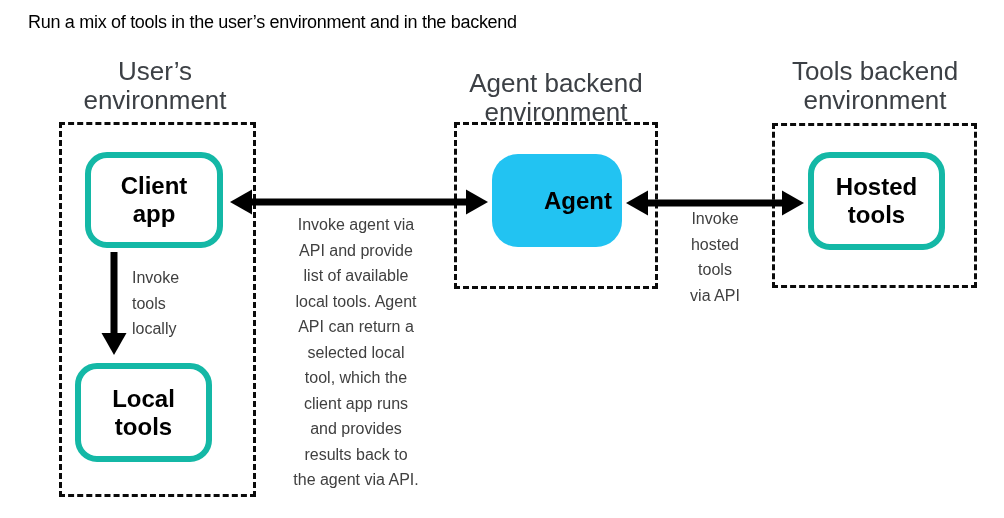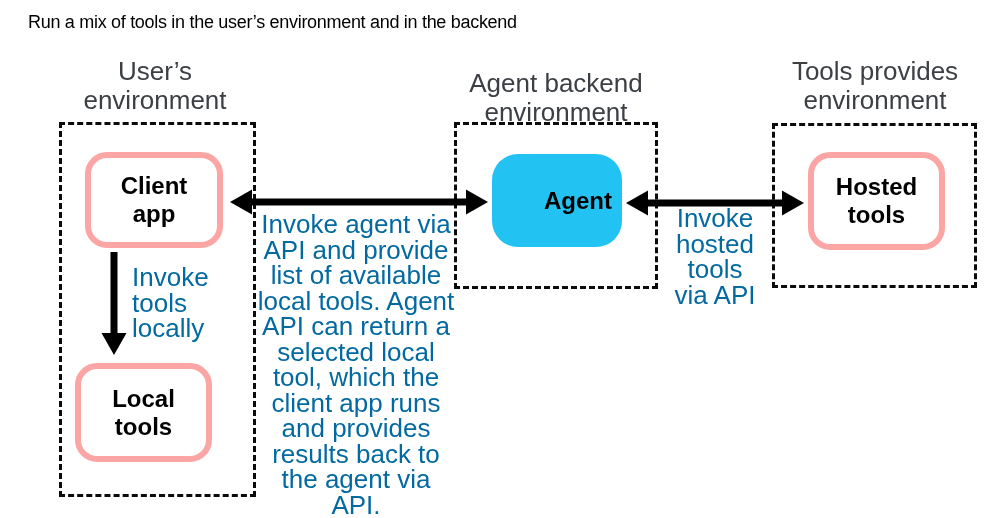--- a/index.html
+++ b/index.html
@@ -55,37 +55,37 @@
     text-align: center;
     font-weight: bold;
     font-size: 24px;
     line-height: 28px;
     color: #000;
     white-space: pre-line;
     border-radius: 22px;
   }
   .node-outline {
     background: #ffffff;
-    border: 6px solid #fca5a5;
+    border: 6px solid #14b8a6;
   }
   .node-filled {
     background: #22c3f2;
     border: none;
     border-radius: 26px;
   }
   .node-client { left: 85px;  top: 152px; width: 138px; height: 96px; }
   .node-local  { left: 75px;  top: 363px; width: 137px; height: 99px; }
   .node-agent  { left: 492px; top: 154px; width: 130px; height: 93px; padding-left: 42px; }
   .node-hosted { left: 808px; top: 152px; width: 137px; height: 98px; }
 
   .annotation {
     position: absolute;
-    font-size: 26px;
+    font-size: 16px;
     line-height: 25.5px;
-    color: #0369a1;
+    color: #404040;
     white-space: pre-line;
   }
   .ann-invoke-agent {
     left: 256px; top: 212px; width: 200px;
     text-align: center;
   }
   .ann-invoke-hosted {
     left: 655px; top: 206px; width: 120px;
     text-align: center;
   }
@@ -104,21 +104,21 @@
 <body>
 
 <div class="canvas">
 
   <div class="title">Run a mix of tools in the user’s environment and in the backend</div>
 
   <div class="col-header hdr-user">User’s
 environment</div>
   <div class="col-header hdr-agent">Agent backend
 environment</div>
-  <div class="col-header hdr-tools">Tools provides
+  <div class="col-header hdr-tools">Tools backend
 environment</div>
 
   <div class="boundary boundary-user"></div>
   <div class="boundary boundary-agent"></div>
   <div class="boundary boundary-tools"></div>
 
   <svg class="arrow-layer" width="1004" height="518" viewBox="0 0 1004 518" xmlns="http://www.w3.org/2000/svg">
 
     <g fill="#000" stroke="none">
       <rect x="248" y="198.5" width="222" height="7"></rect>

